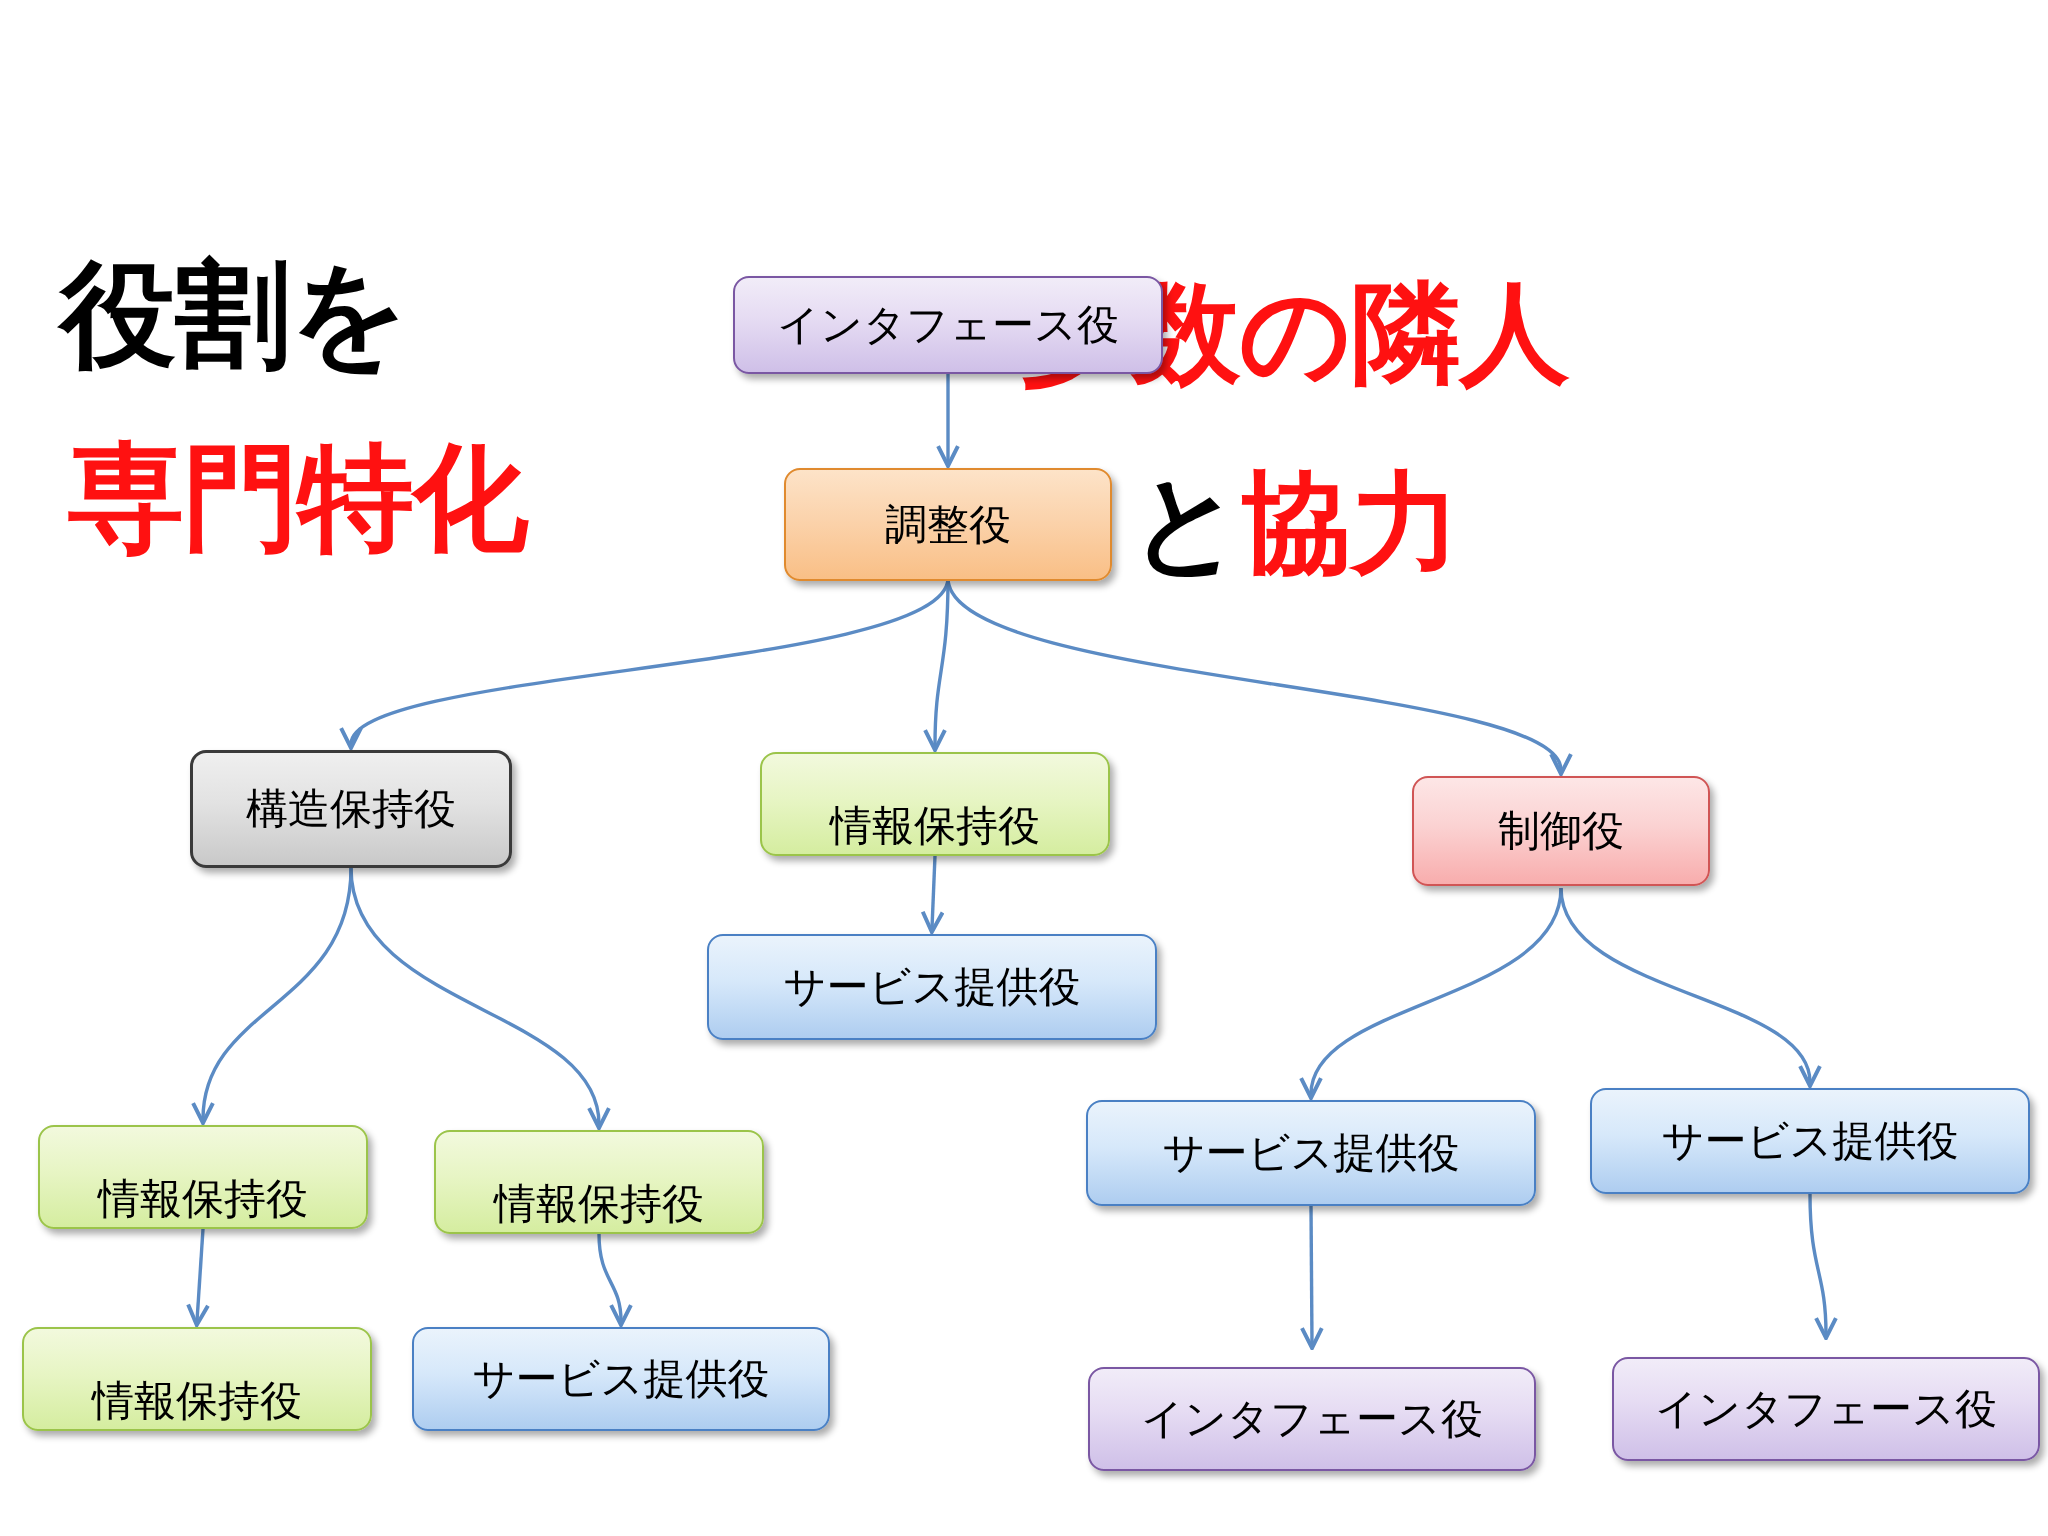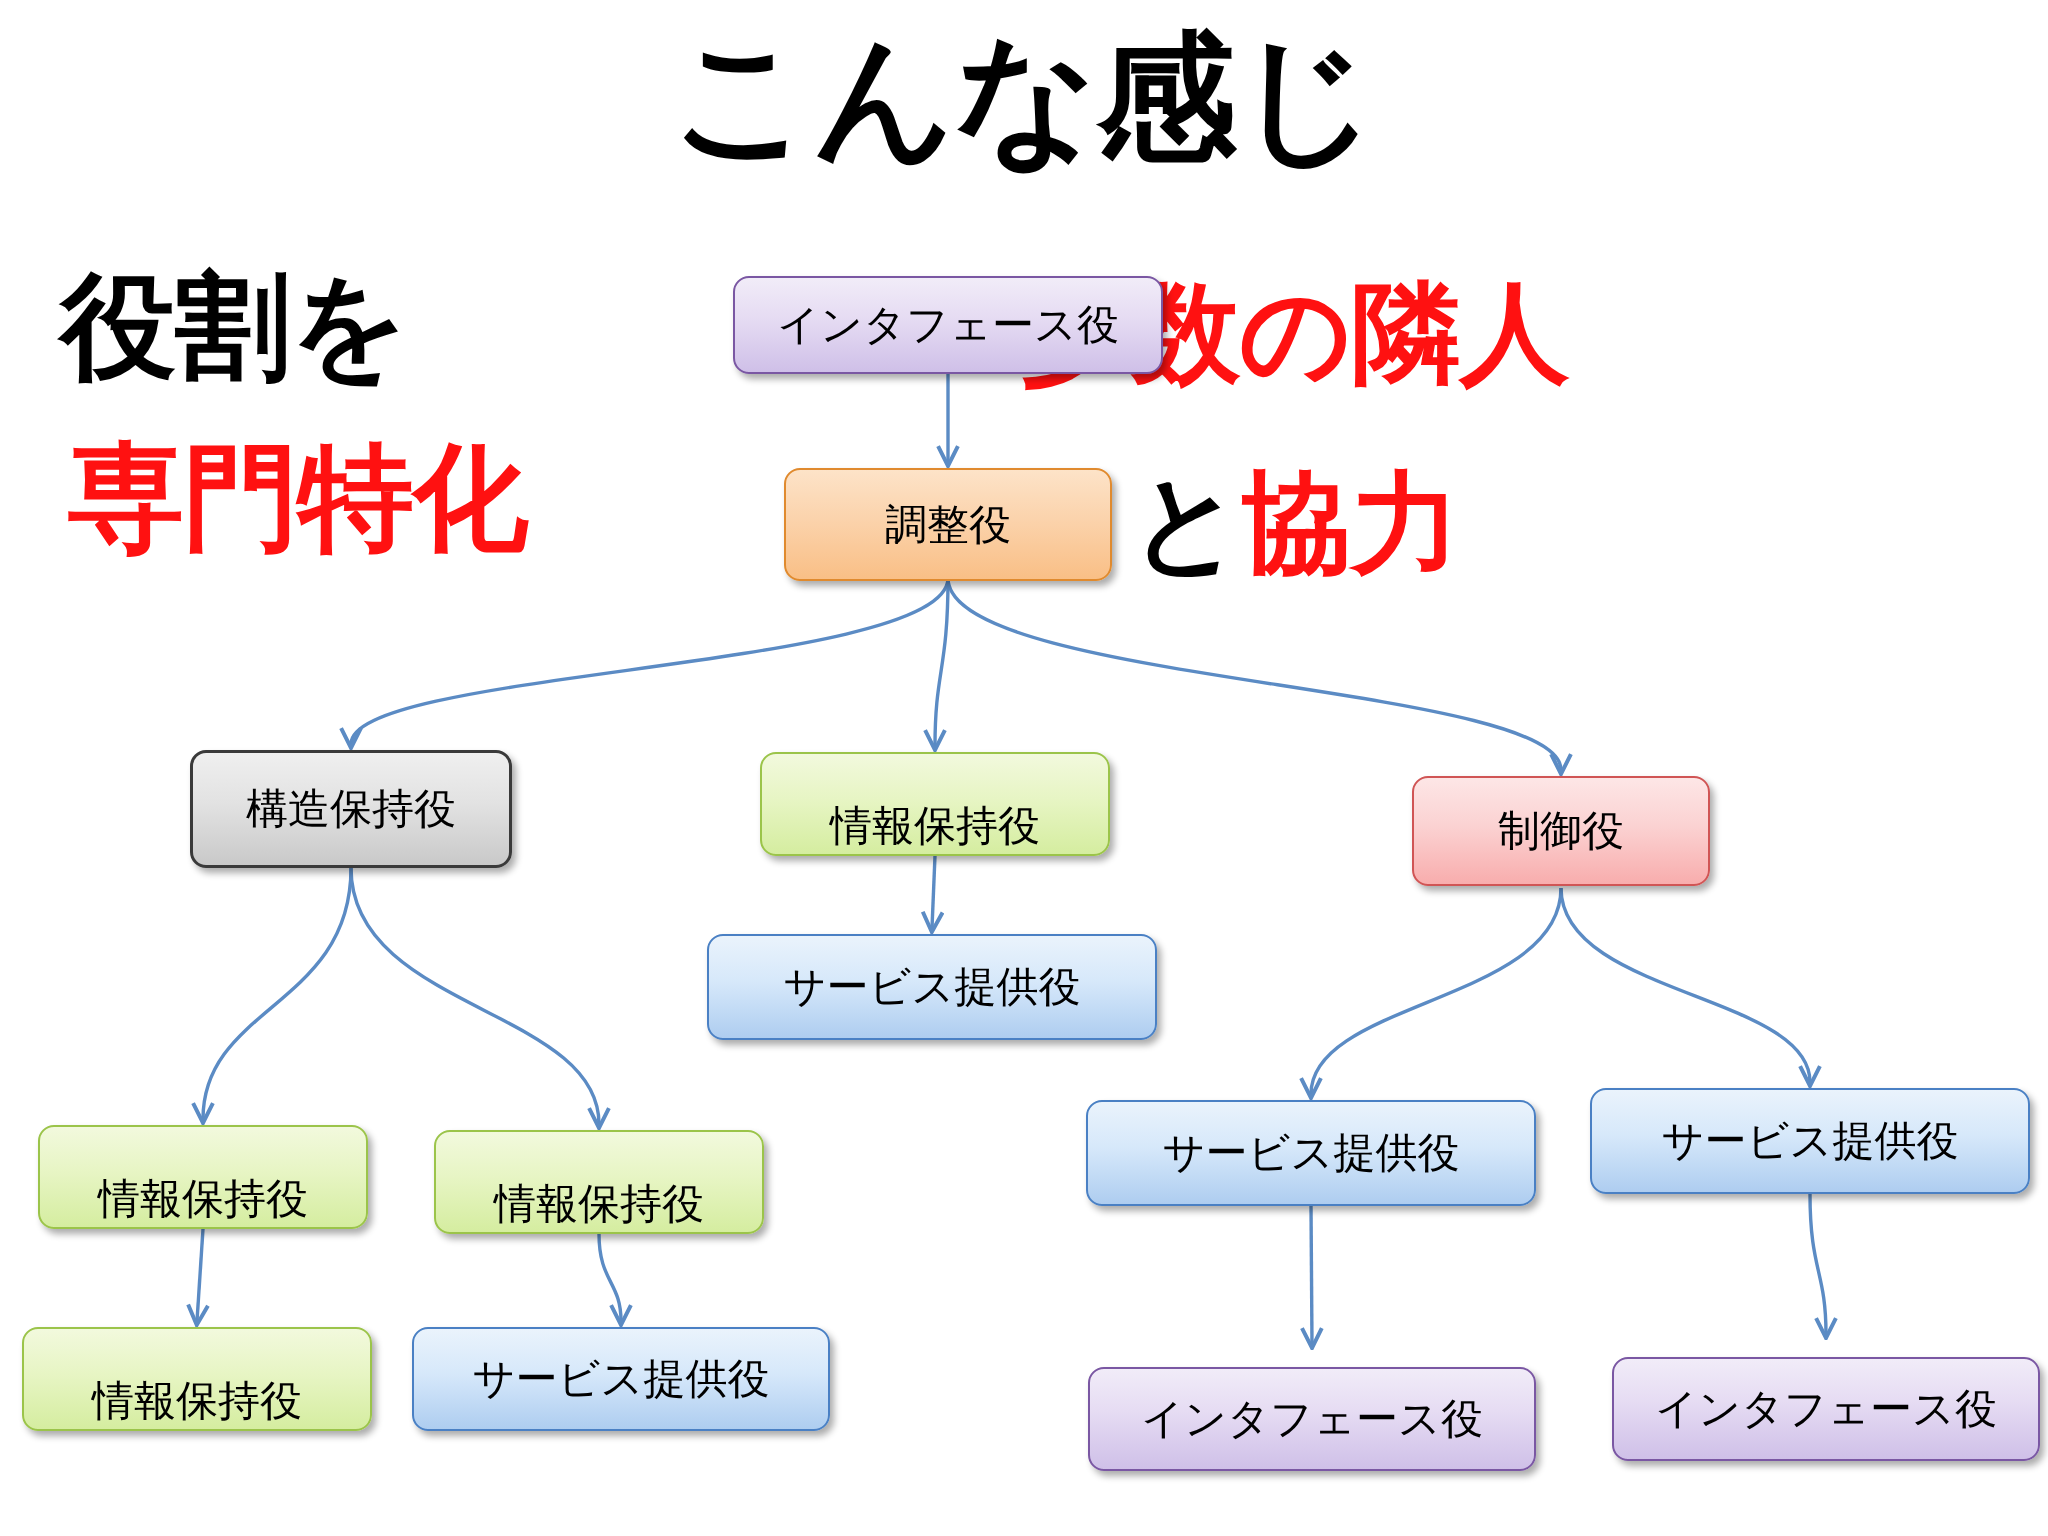--- a/index.html
+++ b/index.html
@@ -19,21 +19,21 @@
     white-space:nowrap;
     line-height:1.0;
     letter-spacing:-0.01em;
   }
   #title{
     left:0;top:28px;width:2048px;text-align:center;
     font-size:140px;color:#000000;
     font-family:"DejaVu Sans","Liberation Sans",sans-serif;
   }
   #left-note{
-    left:60px;top:268px;
+    left:60px;top:256px;
     font-size:116px;color:#000000;
     font-family:"DejaVu Sans","Liberation Sans",sans-serif;
   }
   #left-note-em{
     left:68px;top:440px;
     font-size:116px;color:#ff1111;
     font-family:"DejaVu Sans","Liberation Sans",sans-serif;
   }
   #right-note{
     left:1295px;top:278px;
@@ -94,21 +94,20 @@
     border:2.5px solid #d05555;
   }
 
   svg#edges{position:absolute;left:0;top:0;width:2048px;height:1536px;overflow:visible;}
 </style>
 </head>
 <body>
 
 <div id="stage">
 
-  <div class="headline" id="title">こんな感じ</div>
 
   <div class="headline" id="left-note">役割を</div>
   <div class="headline" id="left-note-em">専門特化</div>
 
   <div class="headline" id="right-note">少数の隣人</div>
   <div class="headline" id="right-note-2"><span class="blk">と</span><span>協力</span></div>
 
   <svg id="edges" viewBox="0 0 2048 1536">
     <defs>
       <marker id="arrow" viewBox="0 0 12 12" refX="9" refY="6" markerWidth="7" markerHeight="7" orient="auto-start-reverse">

